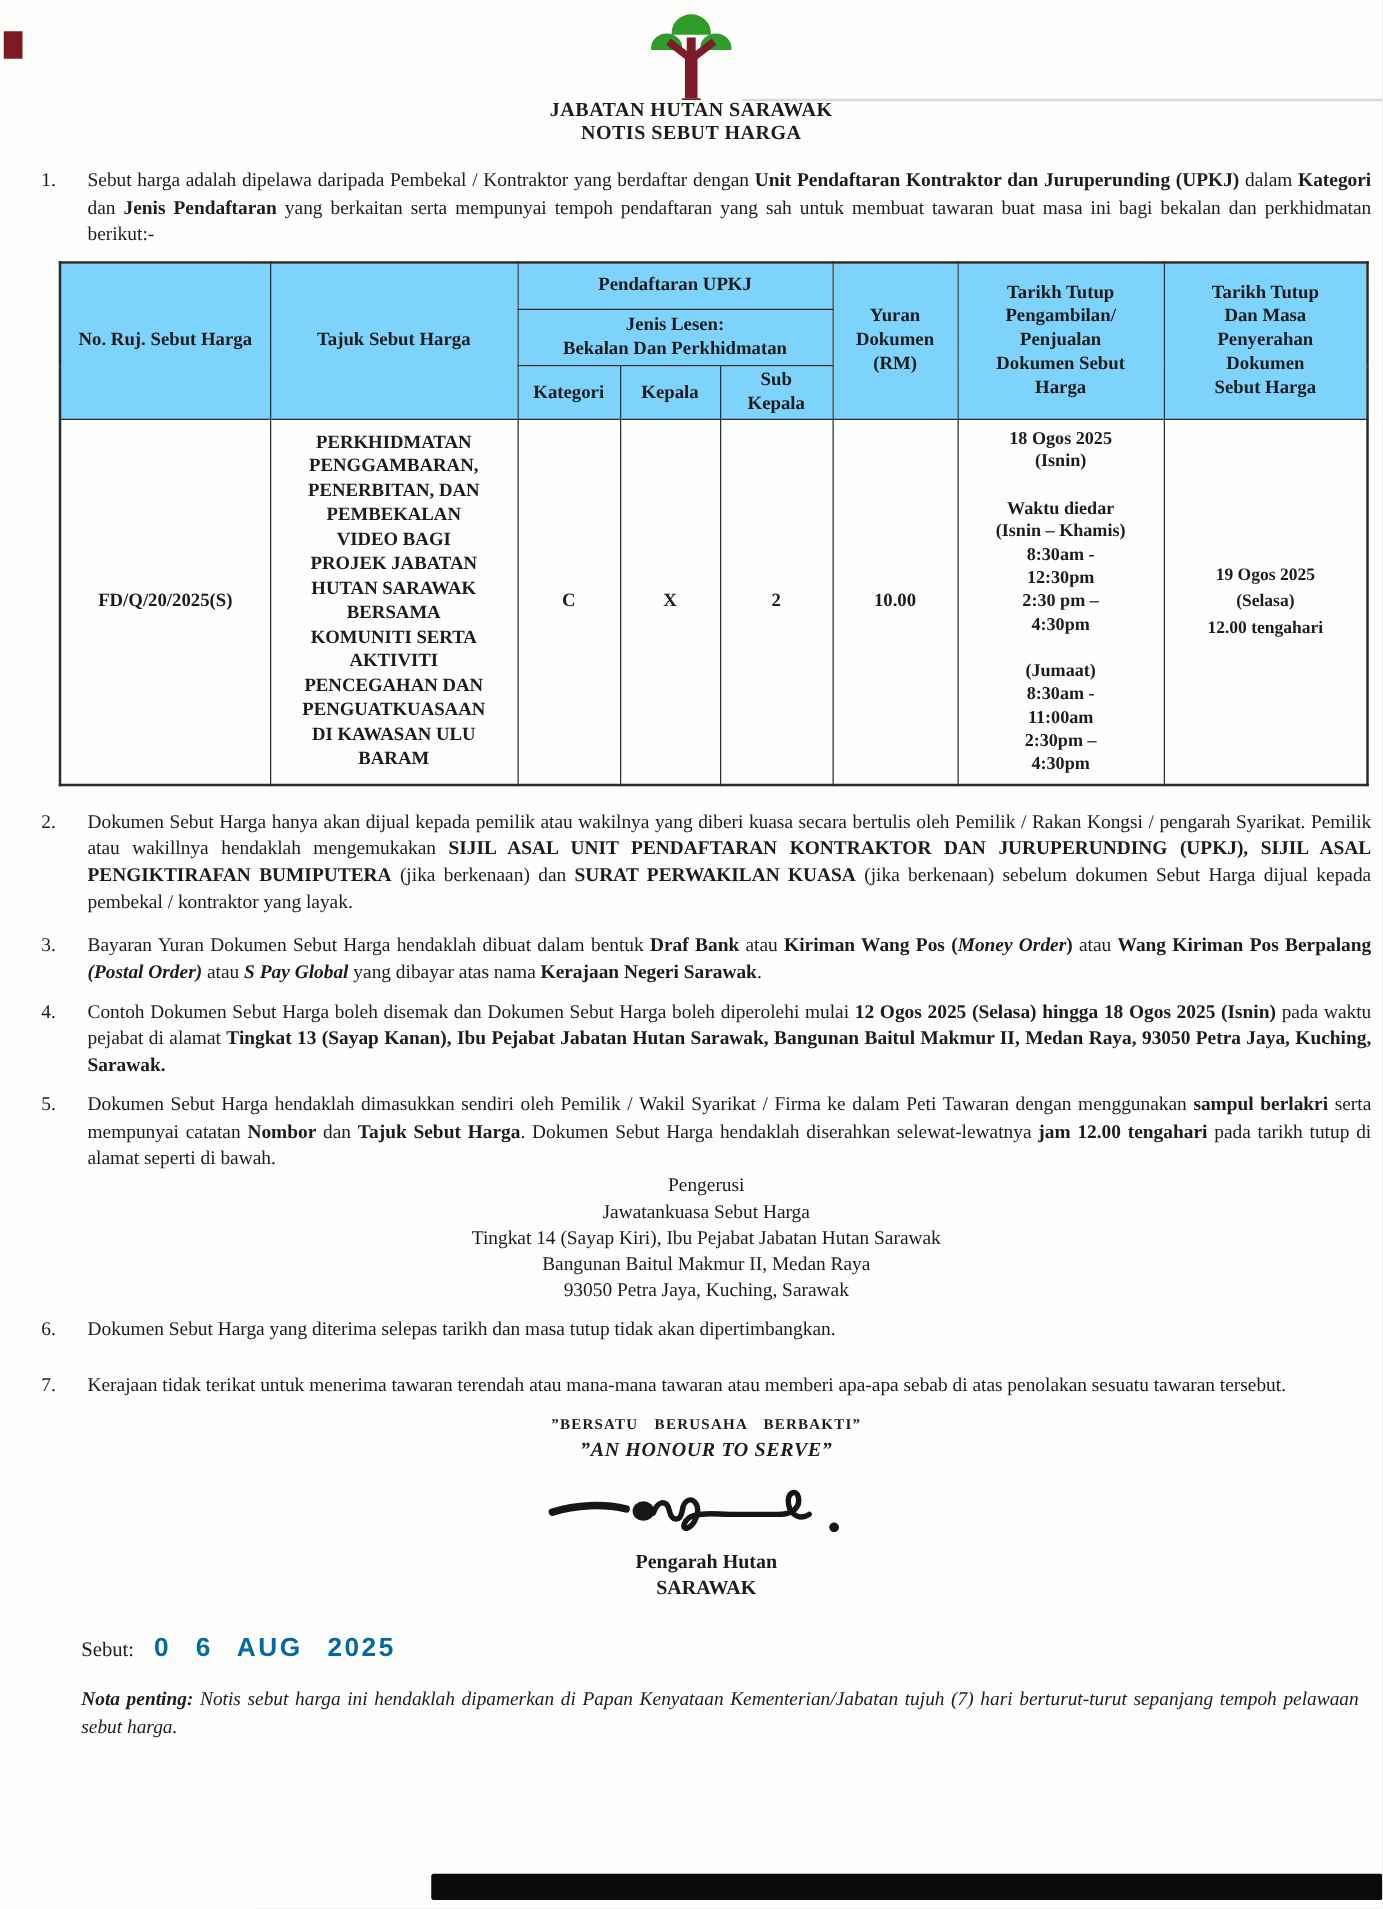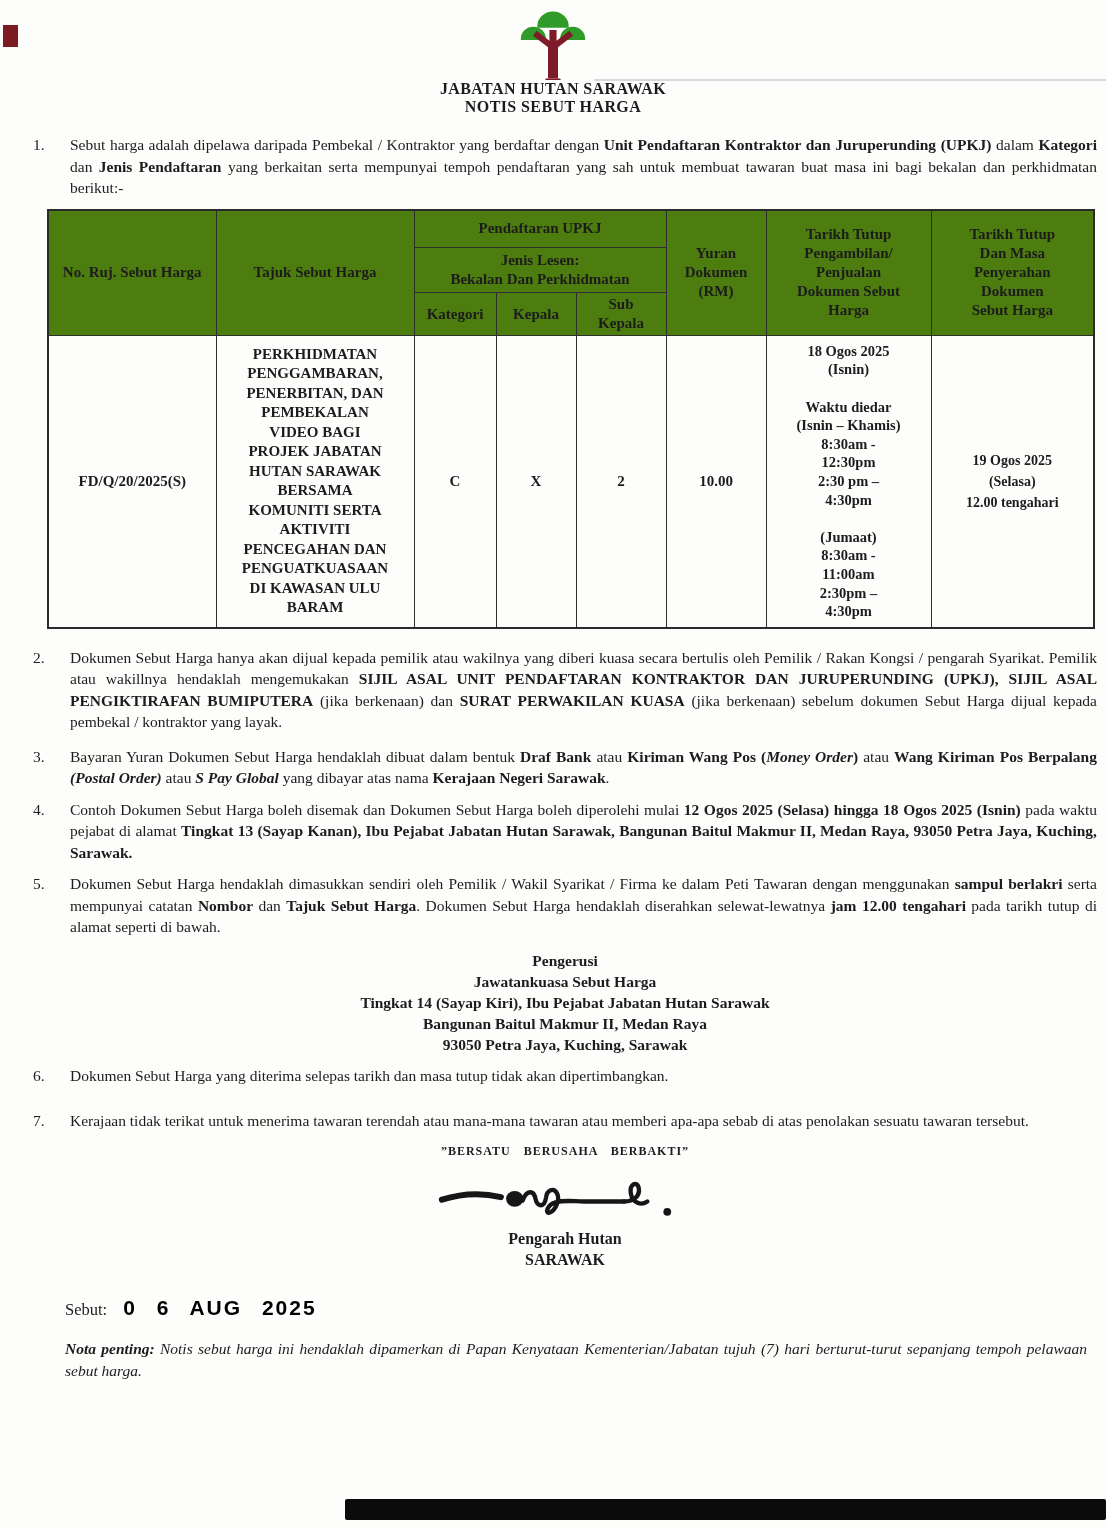--- a/index.html
+++ b/index.html
@@ -40,44 +40,44 @@
   table.quote-table{
     margin:10px 0 0 14px;width:1046px;
     border-collapse:collapse;table-layout:fixed;
     font-size:15px;font-weight:700;text-align:center;
   }
   table.quote-table th,table.quote-table td{
     border:1.6px solid #2e2e2e;vertical-align:middle;padding:2px 4px;
     overflow:hidden;
   }
   table.quote-table{border:2.2px solid #2a2a2a;}
-  table.quote-table th{background:#4d7c0f;line-height:19px;font-weight:700;}
+  table.quote-table th{background:#7dd3fc;line-height:19px;font-weight:700;}
   table.quote-table td{background:#fdfdfc;}
   tr.hrow1{height:38px;}
   tr.hrow2{height:45px;}
   tr.hrow3{height:35px;}
   tr.brow{height:292px;}
   td.tajuk{line-height:19.5px;font-size:15px;margin-top:36px;}
   td.times{line-height:18.6px;font-size:14.5px;}
   td.submit{line-height:21px;font-size:14px;}
 
   
-  .address-block{margin-top:12px;text-align:center;font-weight:700;font-size:15.5px;line-height:21px;}
+  .address-block{text-align:center;font-weight:400;font-size:15.5px;line-height:21px;}
   .motto{margin-top:8px;text-align:center;}
   .motto-line1{font-weight:700;font-size:12px;line-height:22px;letter-spacing:1px;word-spacing:9px;}
   .motto-line2{font-weight:700;font-style:italic;font-size:16px;line-height:22px;letter-spacing:.5px;}
   .signature-wrap{margin-top:10px;text-align:center;}
   .signature-wrap svg{width:300px;height:52px;}
   .sig-name{text-align:center;font-weight:700;font-size:16.5px;line-height:22px;}
   .sig-role,.sig-org{text-align:center;font-weight:700;font-size:16px;line-height:21px;}
 
   
   .date-row{margin:26px 0 0 32px;display:flex;align-items:baseline;}
   .date-label{font-size:16.5px;}
-  .date-stamp{margin-left:16px;color:#000000;font-family:"Liberation Sans",sans-serif;font-weight:700;font-size:21px;letter-spacing:2px;word-spacing:12px;}
+  .date-stamp{margin-left:16px;color:#0369a1;font-family:"Liberation Sans",sans-serif;font-weight:700;font-size:21px;letter-spacing:2px;word-spacing:12px;}
   .nota{margin:18px 10px 0 32px;font-size:15.5px;line-height:22px;font-style:italic;text-align:justify;}
   .nota .label{font-weight:700;}
 </style>
 </head>
 <body>
 
 <div class="page">
 
   <div class="red-mark"></div>
   <div class="faint-line"></div>
@@ -214,20 +214,21 @@
       <div class="txt"><span>Dokumen Sebut Harga yang diterima selepas tarikh dan masa tutup tidak akan dipertimbangkan.</span></div>
     </div>
 
     <div class="item wide">
       <div class="num">7.</div>
       <div class="txt"><span>Kerajaan tidak terikat untuk menerima tawaran terendah atau mana-mana tawaran atau memberi apa-apa sebab di atas penolakan sesuatu tawaran tersebut.</span></div>
     </div>
 
     <div class="motto">
       <div class="motto-line1">”BERSATU BERUSAHA BERBAKTI”</div>
+      <div class="motto-line2">”AN HONOUR TO SERVE”</div>
     </div>
 
     <div class="signature-wrap">
       <svg viewBox="0 0 300 60" aria-hidden="true">
         <path d="M8,32 C30,25 55,24 76,29" stroke="#161616" stroke-width="7" fill="none" stroke-linecap="round"></path>
         <ellipse cx="92" cy="31" rx="10" ry="9" fill="#161616"></ellipse>
         <path d="M101,33 C106,20 114,21 116,31 C118,40 126,42 128,30 C129,21 137,17 141,25 C144,31 140,44 132,47 C127,48 129,38 139,35 C150,32 160,34 172,34 L218,34" stroke="#161616" stroke-width="5" fill="none" stroke-linecap="round"></path>
         <path d="M218,34 C230,34 237,27 235,18 C233,10 224,14 226,25 C228,36 238,39 245,34" stroke="#161616" stroke-width="5" fill="none" stroke-linecap="round"></path>
         <circle cx="268" cy="46" r="4.5" fill="#161616"></circle>
       </svg>

